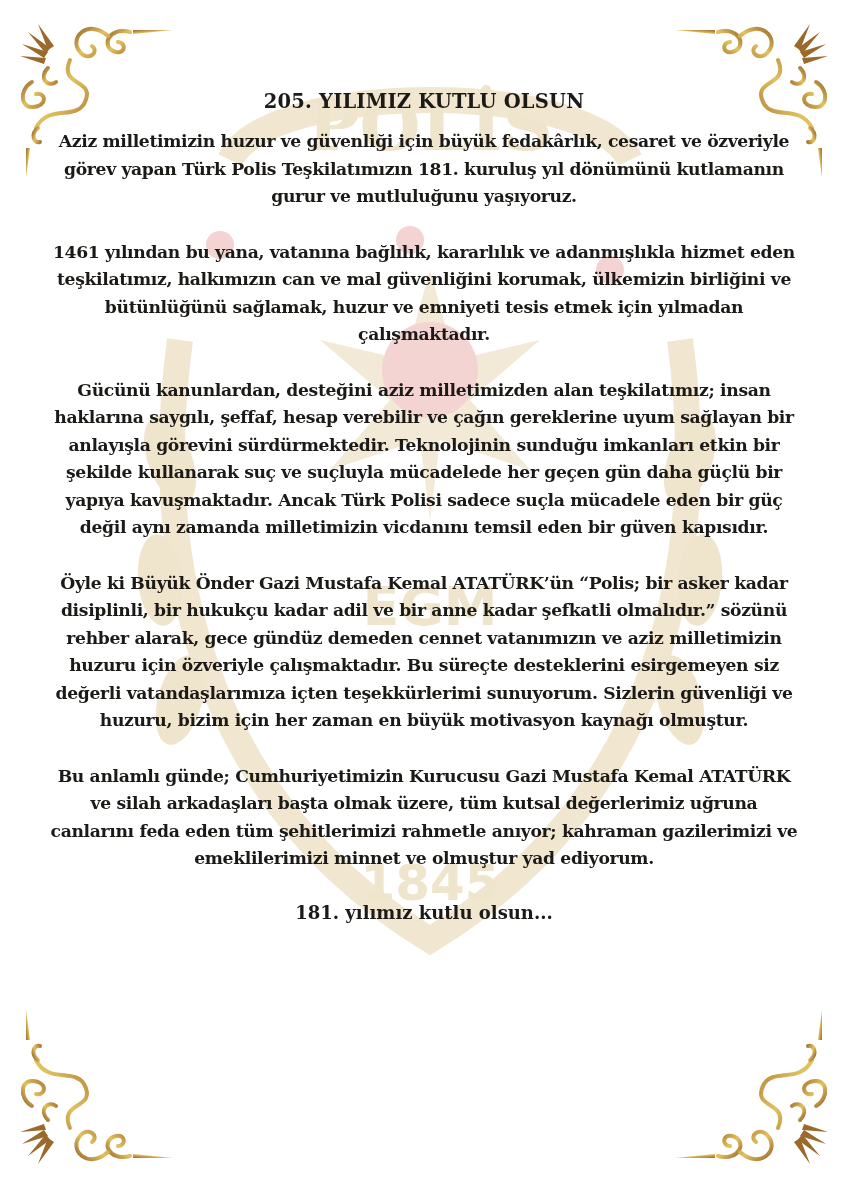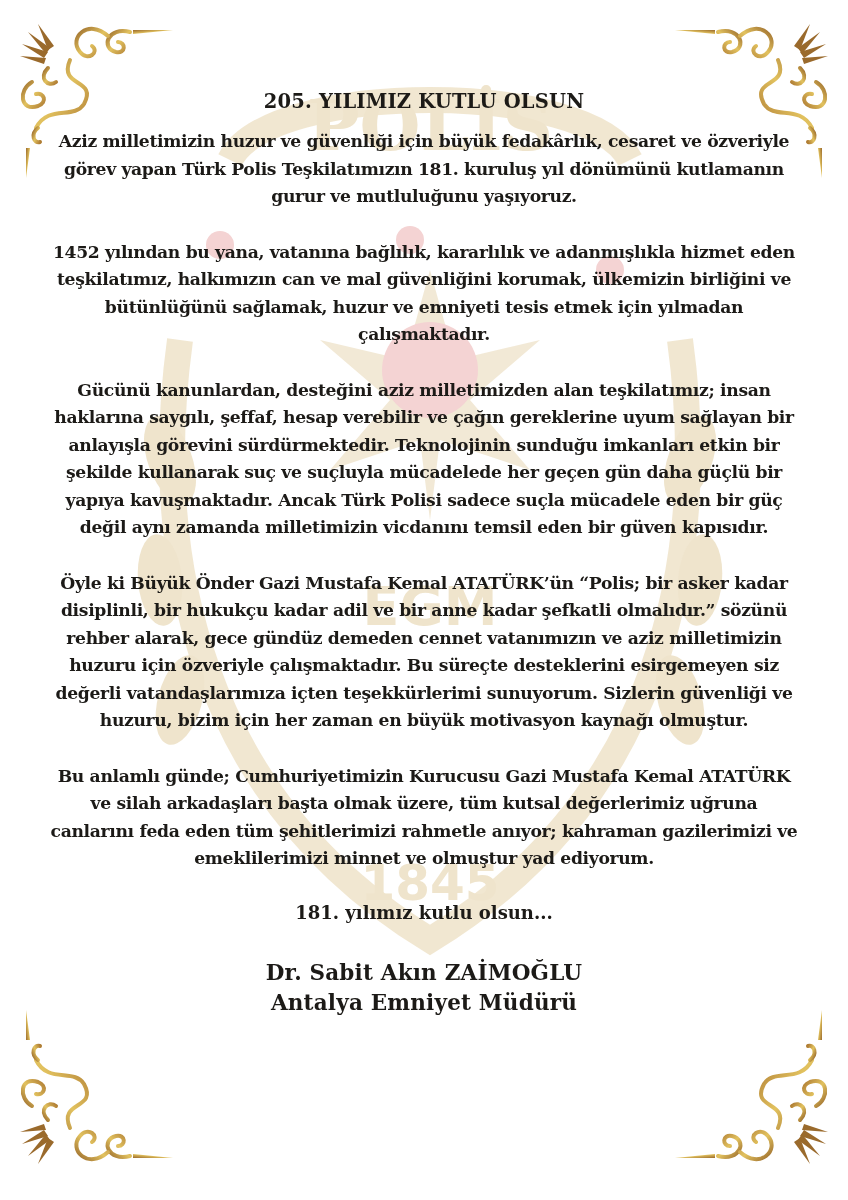--- a/index.html
+++ b/index.html
@@ -85,22 +85,18 @@
 <svg class="corner bl" viewBox="0 0 170 170">
     <use href="#ornament"></use>
   </svg>
 <svg class="corner br" viewBox="0 0 170 170">
     <use href="#ornament"></use>
   </svg>
 
 <main class="content">
   <h1 class="title">205. YILIMIZ KUTLU OLSUN</h1>
   <p class="para">Aziz milletimizin huzur ve güvenliği için büyük fedakârlık, cesaret ve özveriyle görev yapan Türk Polis Teşkilatımızın 181. kuruluş yıl dönümünü kutlamanın gurur ve mutluluğunu yaşıyoruz.</p>
-  <p class="para">1452 yılından bu yana, vatanına bağlılık, kararlılık ve adanmışlıkla hizmet eden teşkilatımız, halkımızın can ve mal güvenliğini korumak, ülkemizin birliğini ve bütünlüğünü sağlamak, huzur ve emniyeti tesis etmek için yılmadan çalışmaktadır.</p>
+  <p class="para">1461 yılından bu yana, vatanına bağlılık, kararlılık ve adanmışlıkla hizmet eden teşkilatımız, halkımızın can ve mal güvenliğini korumak, ülkemizin birliğini ve bütünlüğünü sağlamak, huzur ve emniyeti tesis etmek için yılmadan çalışmaktadır.</p>
   <p class="para">Gücünü kanunlardan, desteğini aziz milletimizden alan teşkilatımız; insan haklarına saygılı, şeffaf, hesap verebilir ve çağın gereklerine uyum sağlayan bir anlayışla görevini sürdürmektedir. Teknolojinin sunduğu imkanları etkin bir şekilde kullanarak suç ve suçluyla mücadelede her geçen gün daha güçlü bir yapıya kavuşmaktadır. Ancak Türk Polisi sadece suçla mücadele eden bir güç değil aynı zamanda milletimizin vicdanını temsil eden bir güven kapısıdır.</p>
   <p class="para">Öyle ki Büyük Önder Gazi Mustafa Kemal ATATÜRK’ün “Polis; bir asker kadar disiplinli, bir hukukçu kadar adil ve bir anne kadar şefkatli olmalıdır.” sözünü rehber alarak, gece gündüz demeden cennet vatanımızın ve aziz milletimizin huzuru için özveriyle çalışmaktadır. Bu süreçte desteklerini esirgemeyen siz değerli vatandaşlarımıza içten teşekkürlerimi sunuyorum. Sizlerin güvenliği ve huzuru, bizim için her zaman en büyük motivasyon kaynağı olmuştur.</p>
   <p class="para">Bu anlamlı günde; Cumhuriyetimizin Kurucusu Gazi Mustafa Kemal ATATÜRK ve silah arkadaşları başta olmak üzere, tüm kutsal değerlerimiz uğruna canlarını feda eden tüm şehitlerimizi rahmetle anıyor; kahraman gazilerimizi ve emeklilerimizi minnet ve olmuştur yad ediyorum.</p>
   <p class="closing">181. yılımız kutlu olsun...</p>
-  <div>
-    <div class="sig-name">Dr. Sabit Akın ZAİMOĞLU</div>
-    <div class="sig-title">Antalya Emniyet Müdürü</div>
-  </div>
 </main>
 
 </body></html>

